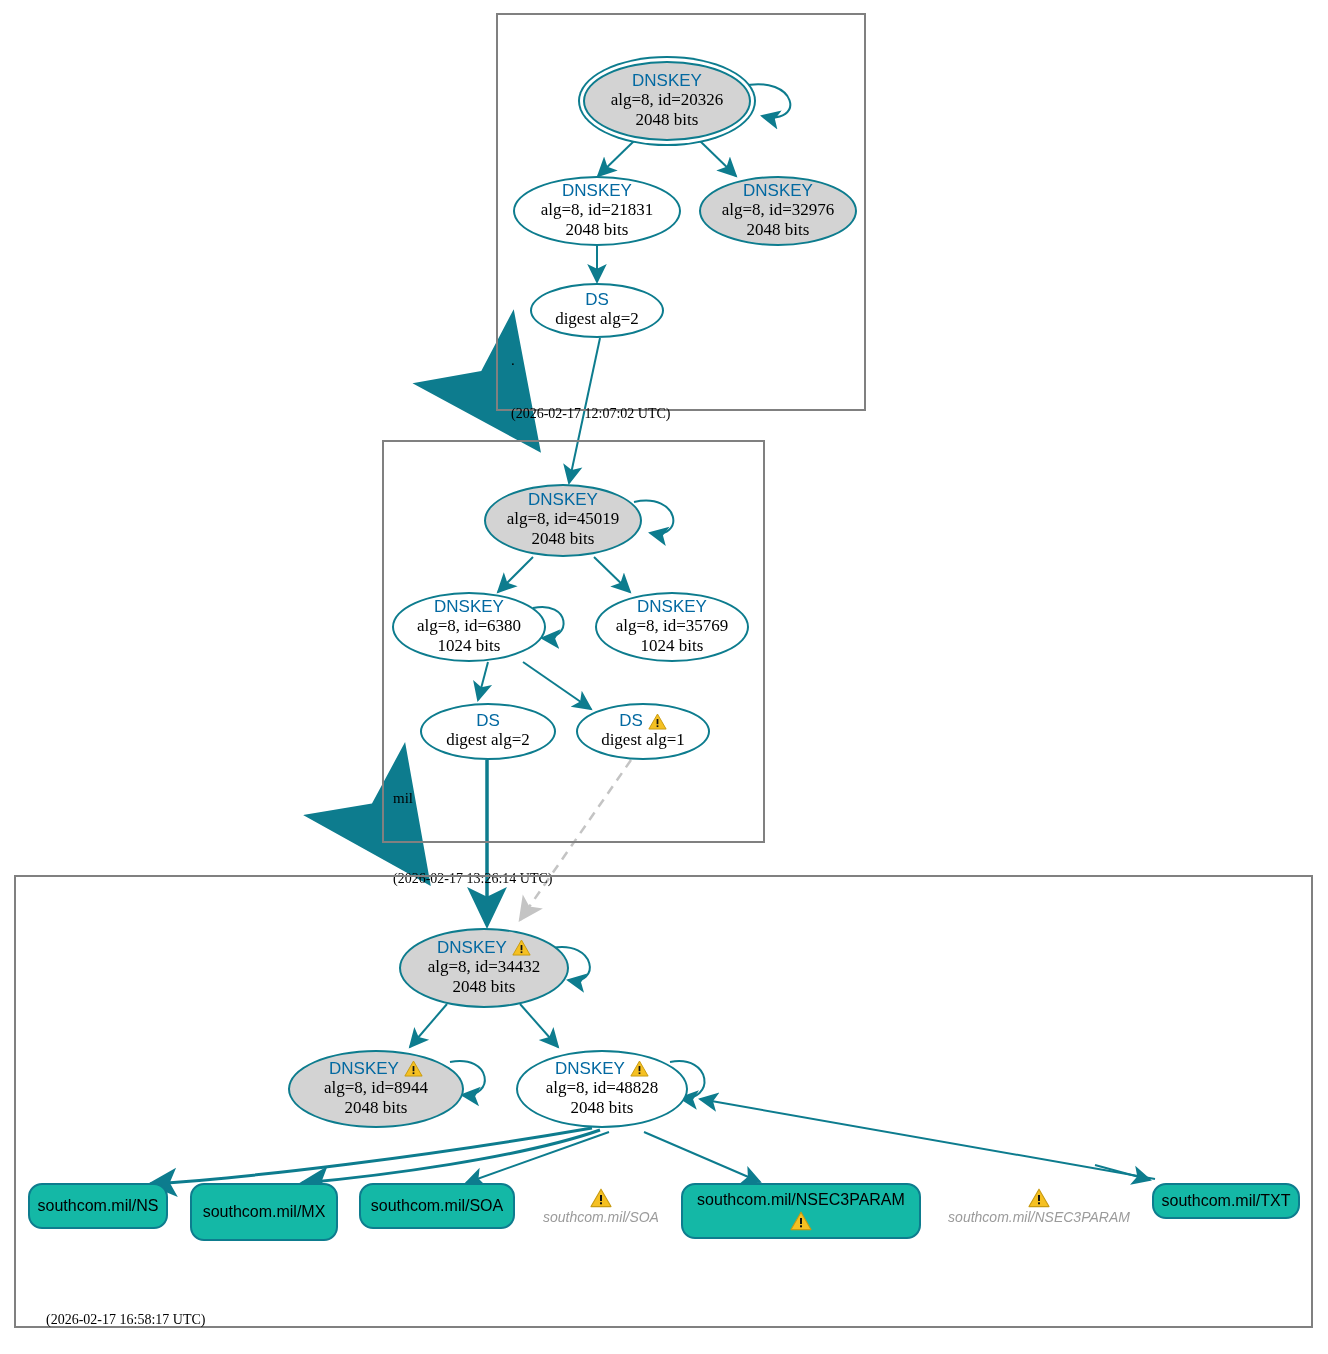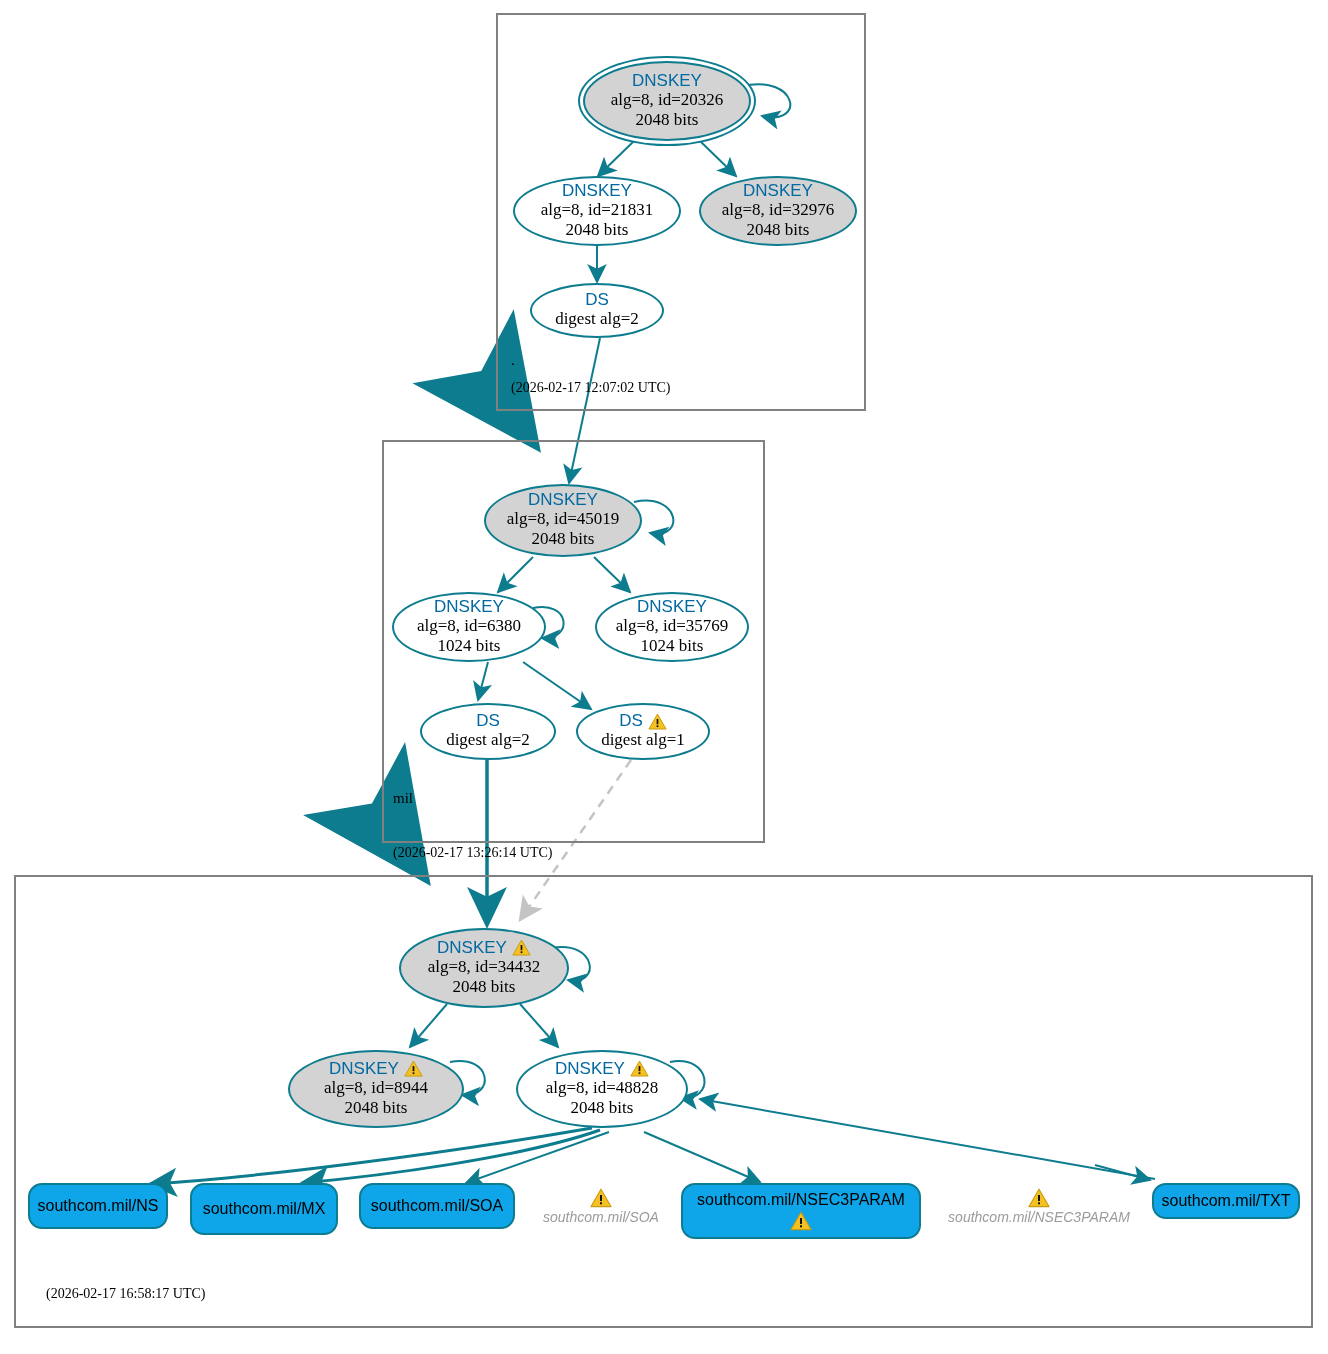--- a/index.html
+++ b/index.html
@@ -1,28 +1,28 @@
 <!DOCTYPE html>
 <html><head>
 <meta charset="utf-8">
 <style>
   html,body{margin:0;padding:0;background:#ffffff;}
   body{font-family:"Liberation Serif",serif;}
   #stage{position:relative;width:1328px;height:1354px;background:#fff;overflow:hidden;}
   svg.layer{position:absolute;left:0;top:0;width:1328px;height:1354px;pointer-events:none;}
   .zonebox{position:absolute;border:2px solid #808080;background:transparent;box-sizing:border-box;}
   .zonelabel{position:absolute;font-family:"Liberation Serif",serif;font-size:15px;color:#000;white-space:nowrap;}
-  .zonetime{position:absolute;font-family:"Liberation Serif",serif;font-size:14px;color:#000;white-space:nowrap;}
+  .zonetime{position:absolute;font-family:"Liberation Serif",serif;font-size:14px;color:#000;white-space:nowrap;margin-top:26px;}
 
   .node{position:absolute;display:flex;flex-direction:column;align-items:center;justify-content:center;
         box-sizing:border-box;text-align:center;}
   .ell{border:2px solid #0d7c8e;border-radius:50%;background:#ffffff;}
   .ell.shaded{background:#d3d3d3;}
   .ell.dbl{box-shadow:0 0 0 3px #ffffff, 0 0 0 5px #0d7c8e;}
-  .rrbox{border:2px solid #0d7c8e;border-radius:14px;background:#0ea5e9;}
+  .rrbox{border:2px solid #0d7c8e;border-radius:14px;background:#14b8a6;}
 
   .t1{font-family:"Liberation Sans",sans-serif;font-size:17px;color:#0369a1;line-height:1.05;
       display:flex;align-items:center;justify-content:center;gap:5px;}
   .t2{font-family:"Liberation Serif",serif;font-size:17px;color:#000;line-height:1.2;}
   .rrlabel{font-family:"Liberation Sans",sans-serif;font-size:16px;color:#000;line-height:1.1;}
 
   .ghost{position:absolute;display:flex;flex-direction:column;align-items:center;justify-content:center;gap:1px;}
   .ghost .glabel{font-family:"Liberation Sans",sans-serif;font-style:italic;font-size:14px;color:#9b9b9b;white-space:nowrap;}
 
   .warn{display:inline-block;width:19px;height:17px;flex:0 0 auto;}
@@ -244,21 +244,21 @@
       </span>
     </div>
     <div class="t2">alg=8, id=48828</div>
     <div class="t2">2048 bits</div>
   </div>
 
   <div class="node rrbox" style="left:28px;top:1183px;width:140px;height:46px;">
     <div class="rrlabel">southcom.mil/NS</div>
   </div>
 
-  <div class="node rrbox" style="left:190px;top:1183px;width:148px;height:52px;text-align:right;">
+  <div class="node rrbox" style="left:190px;top:1183px;width:148px;height:58px;text-align:right;">
     <div class="rrlabel">southcom.mil/MX</div>
   </div>
 
   <div class="node rrbox" style="left:359px;top:1183px;width:156px;height:46px;">
     <div class="rrlabel">southcom.mil/SOA</div>
   </div>
 
   <div class="ghost" style="left:531px;top:1182px;width:140px;height:48px;">
     <span class="warn" style="width:22px;height:20px;">
       <svg viewBox="0 0 22 20">

